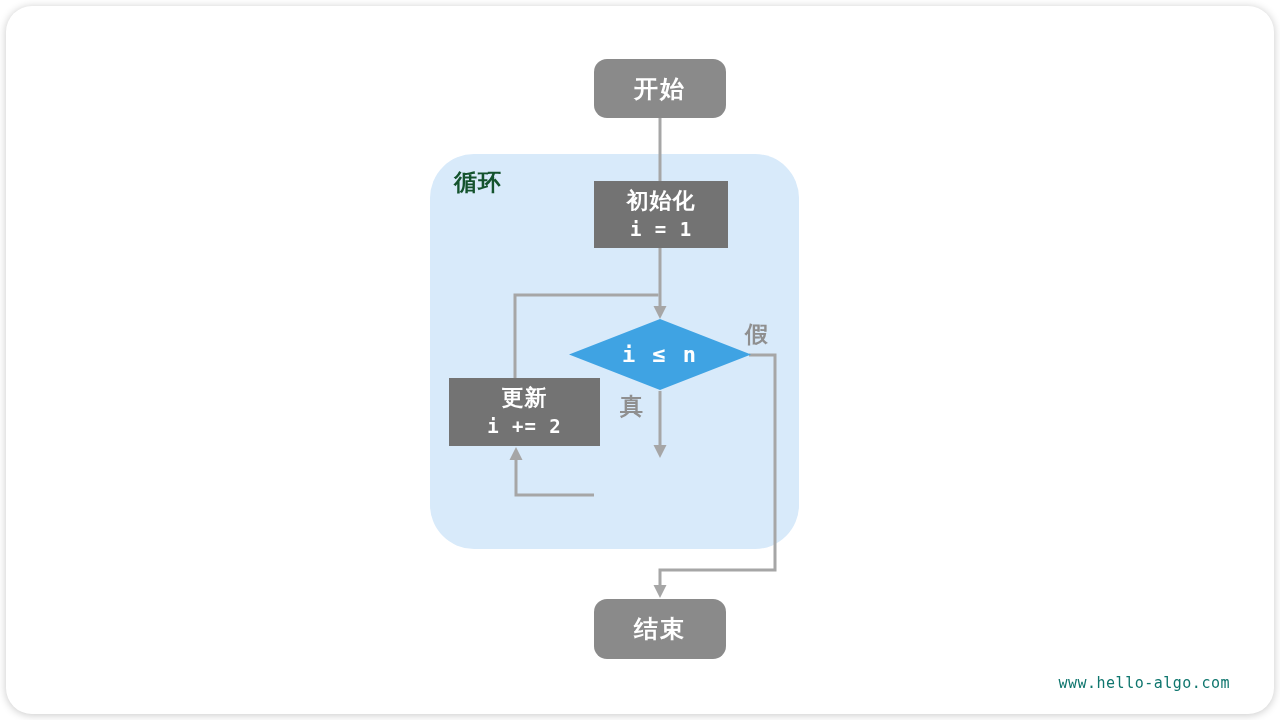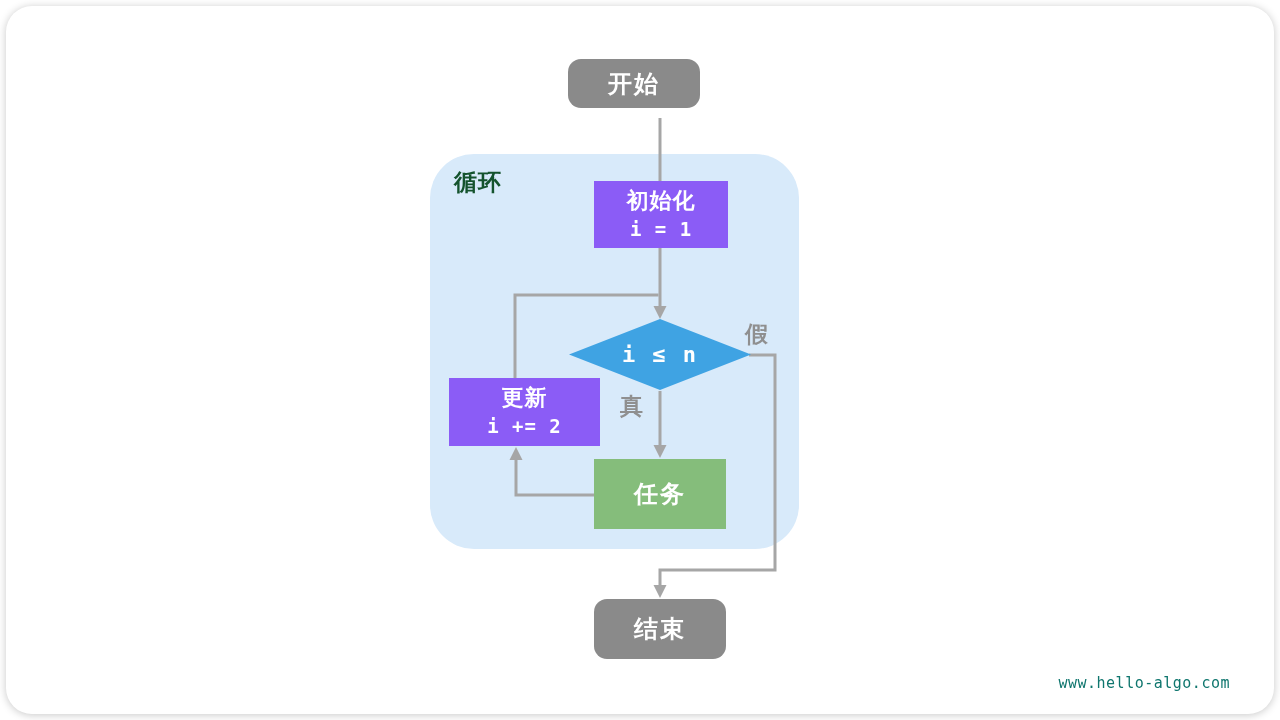--- a/index.html
+++ b/index.html
@@ -47,24 +47,24 @@
     font-weight: bold;
     text-align: center;
     box-sizing: border-box;
   }
   .terminal {
     background: #8a8a8a;
     border-radius: 13px;
     font-size: 24px;
     letter-spacing: 2px;
   }
-  .node-start { left: 562px; top: 53px;  width: 132px; height: 49px; }
+  .node-start { left: 588px; top: 53px;  width: 132px; height: 59px; }
   .node-end   { left: 588px; top: 593px; width: 132px; height: 60px; }
   .process {
-    background: #8b5cf6;
+    background: #737373;
     font-size: 22px;
     letter-spacing: 1px;
     line-height: 29px;
   }
   .node-init   { left: 588px; top: 175px; width: 134px; height: 67px; }
   .node-update { left: 443px; top: 372px; width: 151px; height: 68px; }
   .node-task {
     left: 588px; top: 453px; width: 132px; height: 70px;
     background: #85bd7b;
     font-size: 24px;
@@ -145,23 +145,20 @@
 
   <div class="diamond-text">
     <span>i ≤ n</span>
   </div>
 
   <div class="node process node-update">
     <span>更新</span>
     <span class="code">i += 2</span>
   </div>
 
-  <div class="node node-task">
-    <span>任务</span>
-  </div>
 
   <div class="node terminal node-end">
     <span>结束</span>
   </div>
 
   <div class="edge-label edge-label-true">真</div>
 
   <div class="edge-label edge-label-false">假</div>
 
   <div class="watermark">www.hello-algo.com</div>

